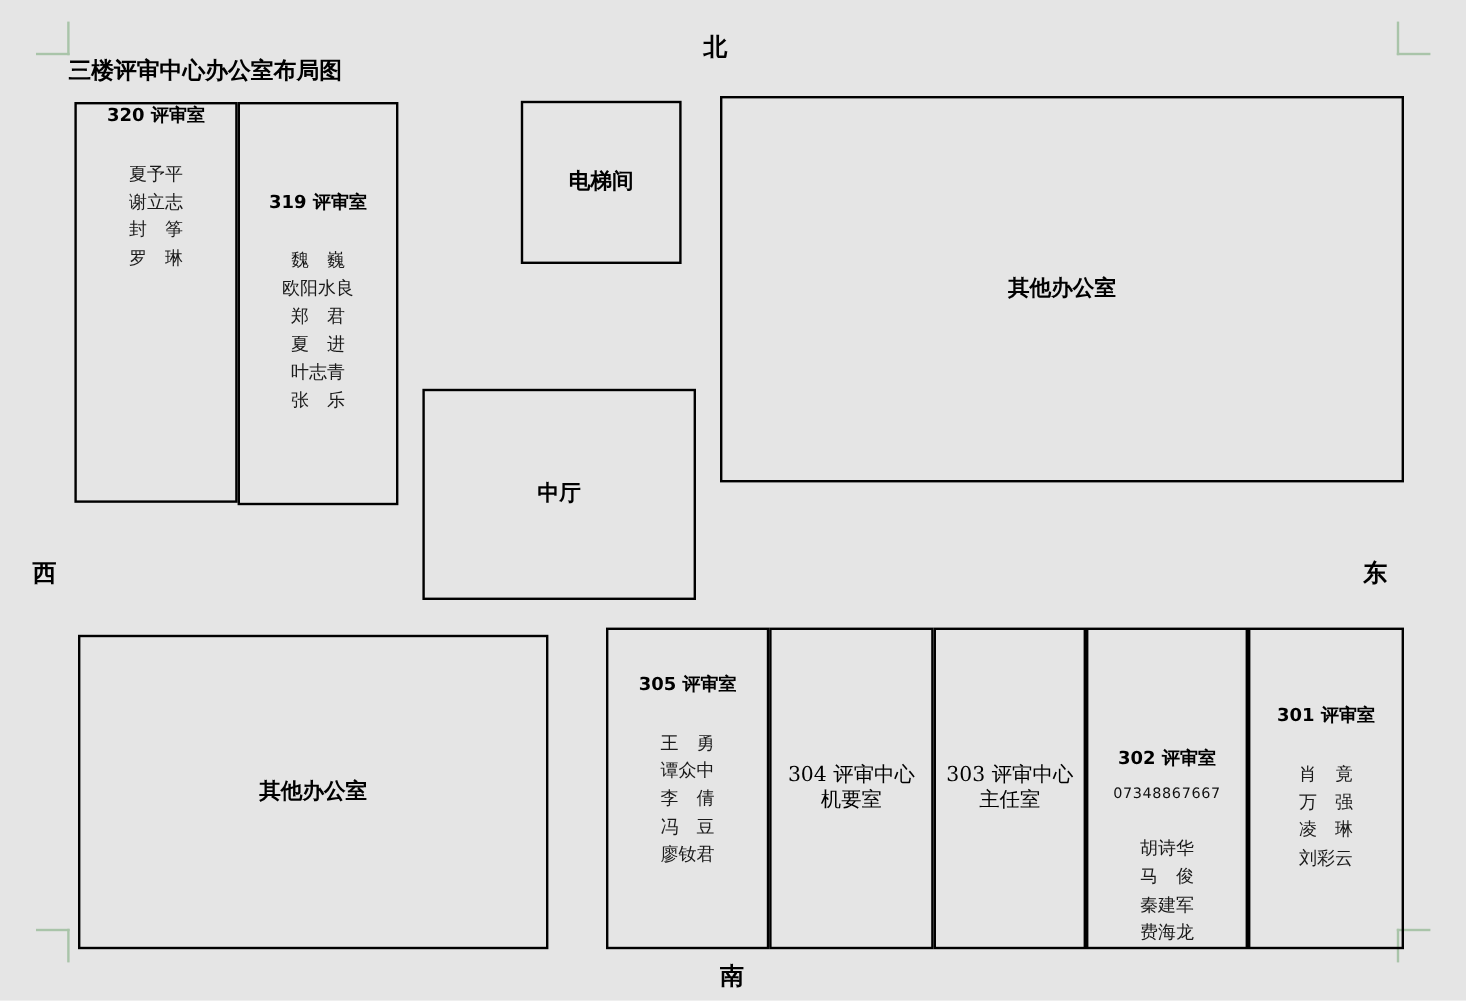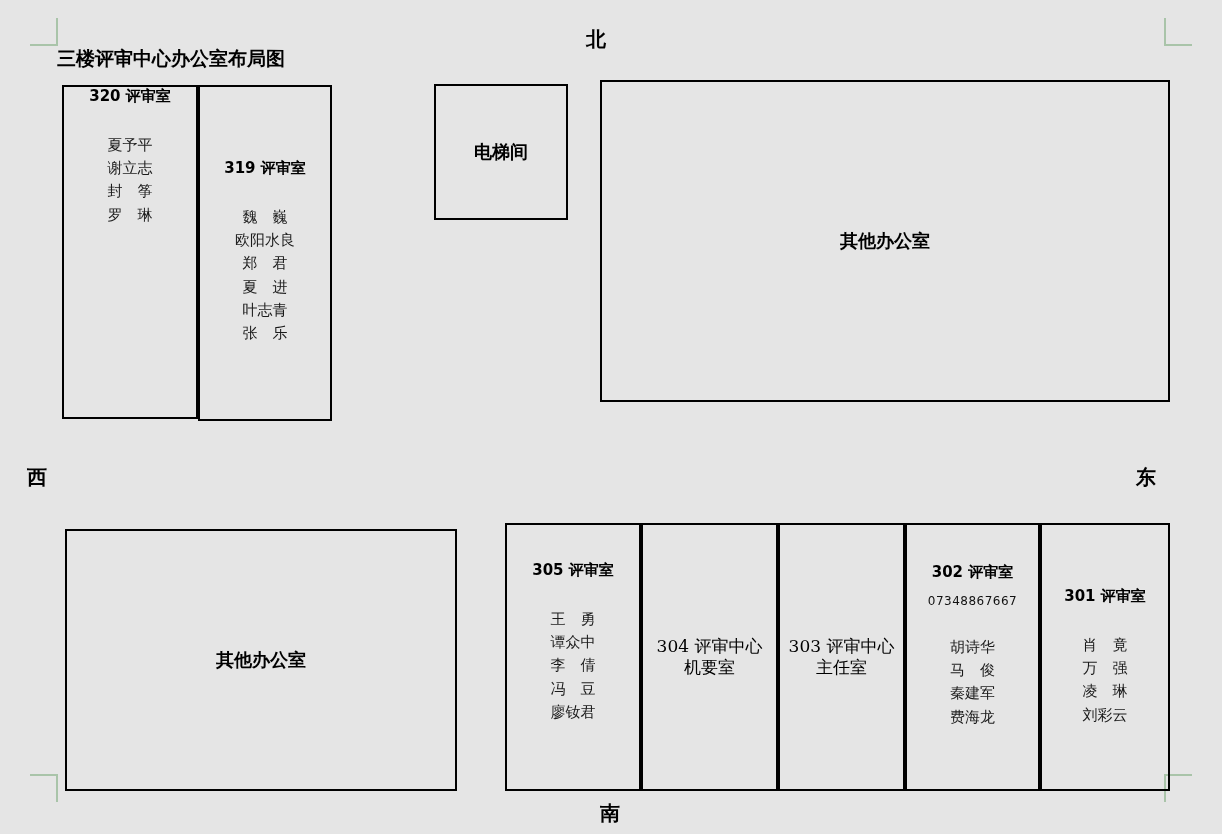--- a/index.html
+++ b/index.html
@@ -126,21 +126,21 @@
   
   #room-320 { left: 62px;  top: 85px;  width: 136px; height: 334px; }
   #room-319 { left: 198px; top: 85px;  width: 134px; height: 336px; padding-top: 72px; }
   #room-elevator { left: 434px; top: 84px; width: 134px; height: 136px; justify-content: center; }
   #room-other-ne { left: 600px; top: 80px; width: 570px; height: 322px; }
   #room-hall { left: 352px; top: 324px; width: 228px; height: 176px; }
   #room-other-sw { left: 65px; top: 529px; width: 392px; height: 262px; }
   #room-305 { left: 505px; top: 523px; width: 136px; height: 268px; padding-top: 36px; }
   #room-304 { left: 641px; top: 523px; width: 137px; height: 268px; }
   #room-303 { left: 778px; top: 523px; width: 127px; height: 268px; }
-  #room-302 { left: 905px; top: 523px; width: 135px; height: 268px; padding-top: 38px; }
+  #room-302 { left: 905px; top: 523px; width: 135px; height: 268px; padding-top: 38px; justify-content: flex-end; }
   #room-301 { left: 1040px;top: 523px; width: 130px; height: 268px; padding-top: 62px; }
 
   #room-elevator .room-label,
   #room-hall .room-label {
     font-family: "DejaVu Serif", "Liberation Serif", serif;
     font-weight: bold;
     font-size: 18px;
   }
   #room-other-ne .room-label,
   #room-other-sw .room-label {
@@ -189,20 +189,23 @@
   </div>
 
   <div class="room center-label" id="room-elevator">
     <div class="room-label">电梯间</div>
   </div>
 
   <div class="room center-label" id="room-other-ne">
     <div class="room-label">其他办公室</div>
   </div>
 
+  <div class="room center-label" id="room-hall">
+    <div class="room-label">中厅</div>
+  </div>
 
   <div class="room center-label" id="room-other-sw">
     <div class="room-label">其他办公室</div>
   </div>
 
   <div class="room" id="room-305">
     <div class="room-label">305 评审室</div>
     <div class="occupants">
         <span class="name">王　勇</span>
         <span class="name">谭众中</span>

